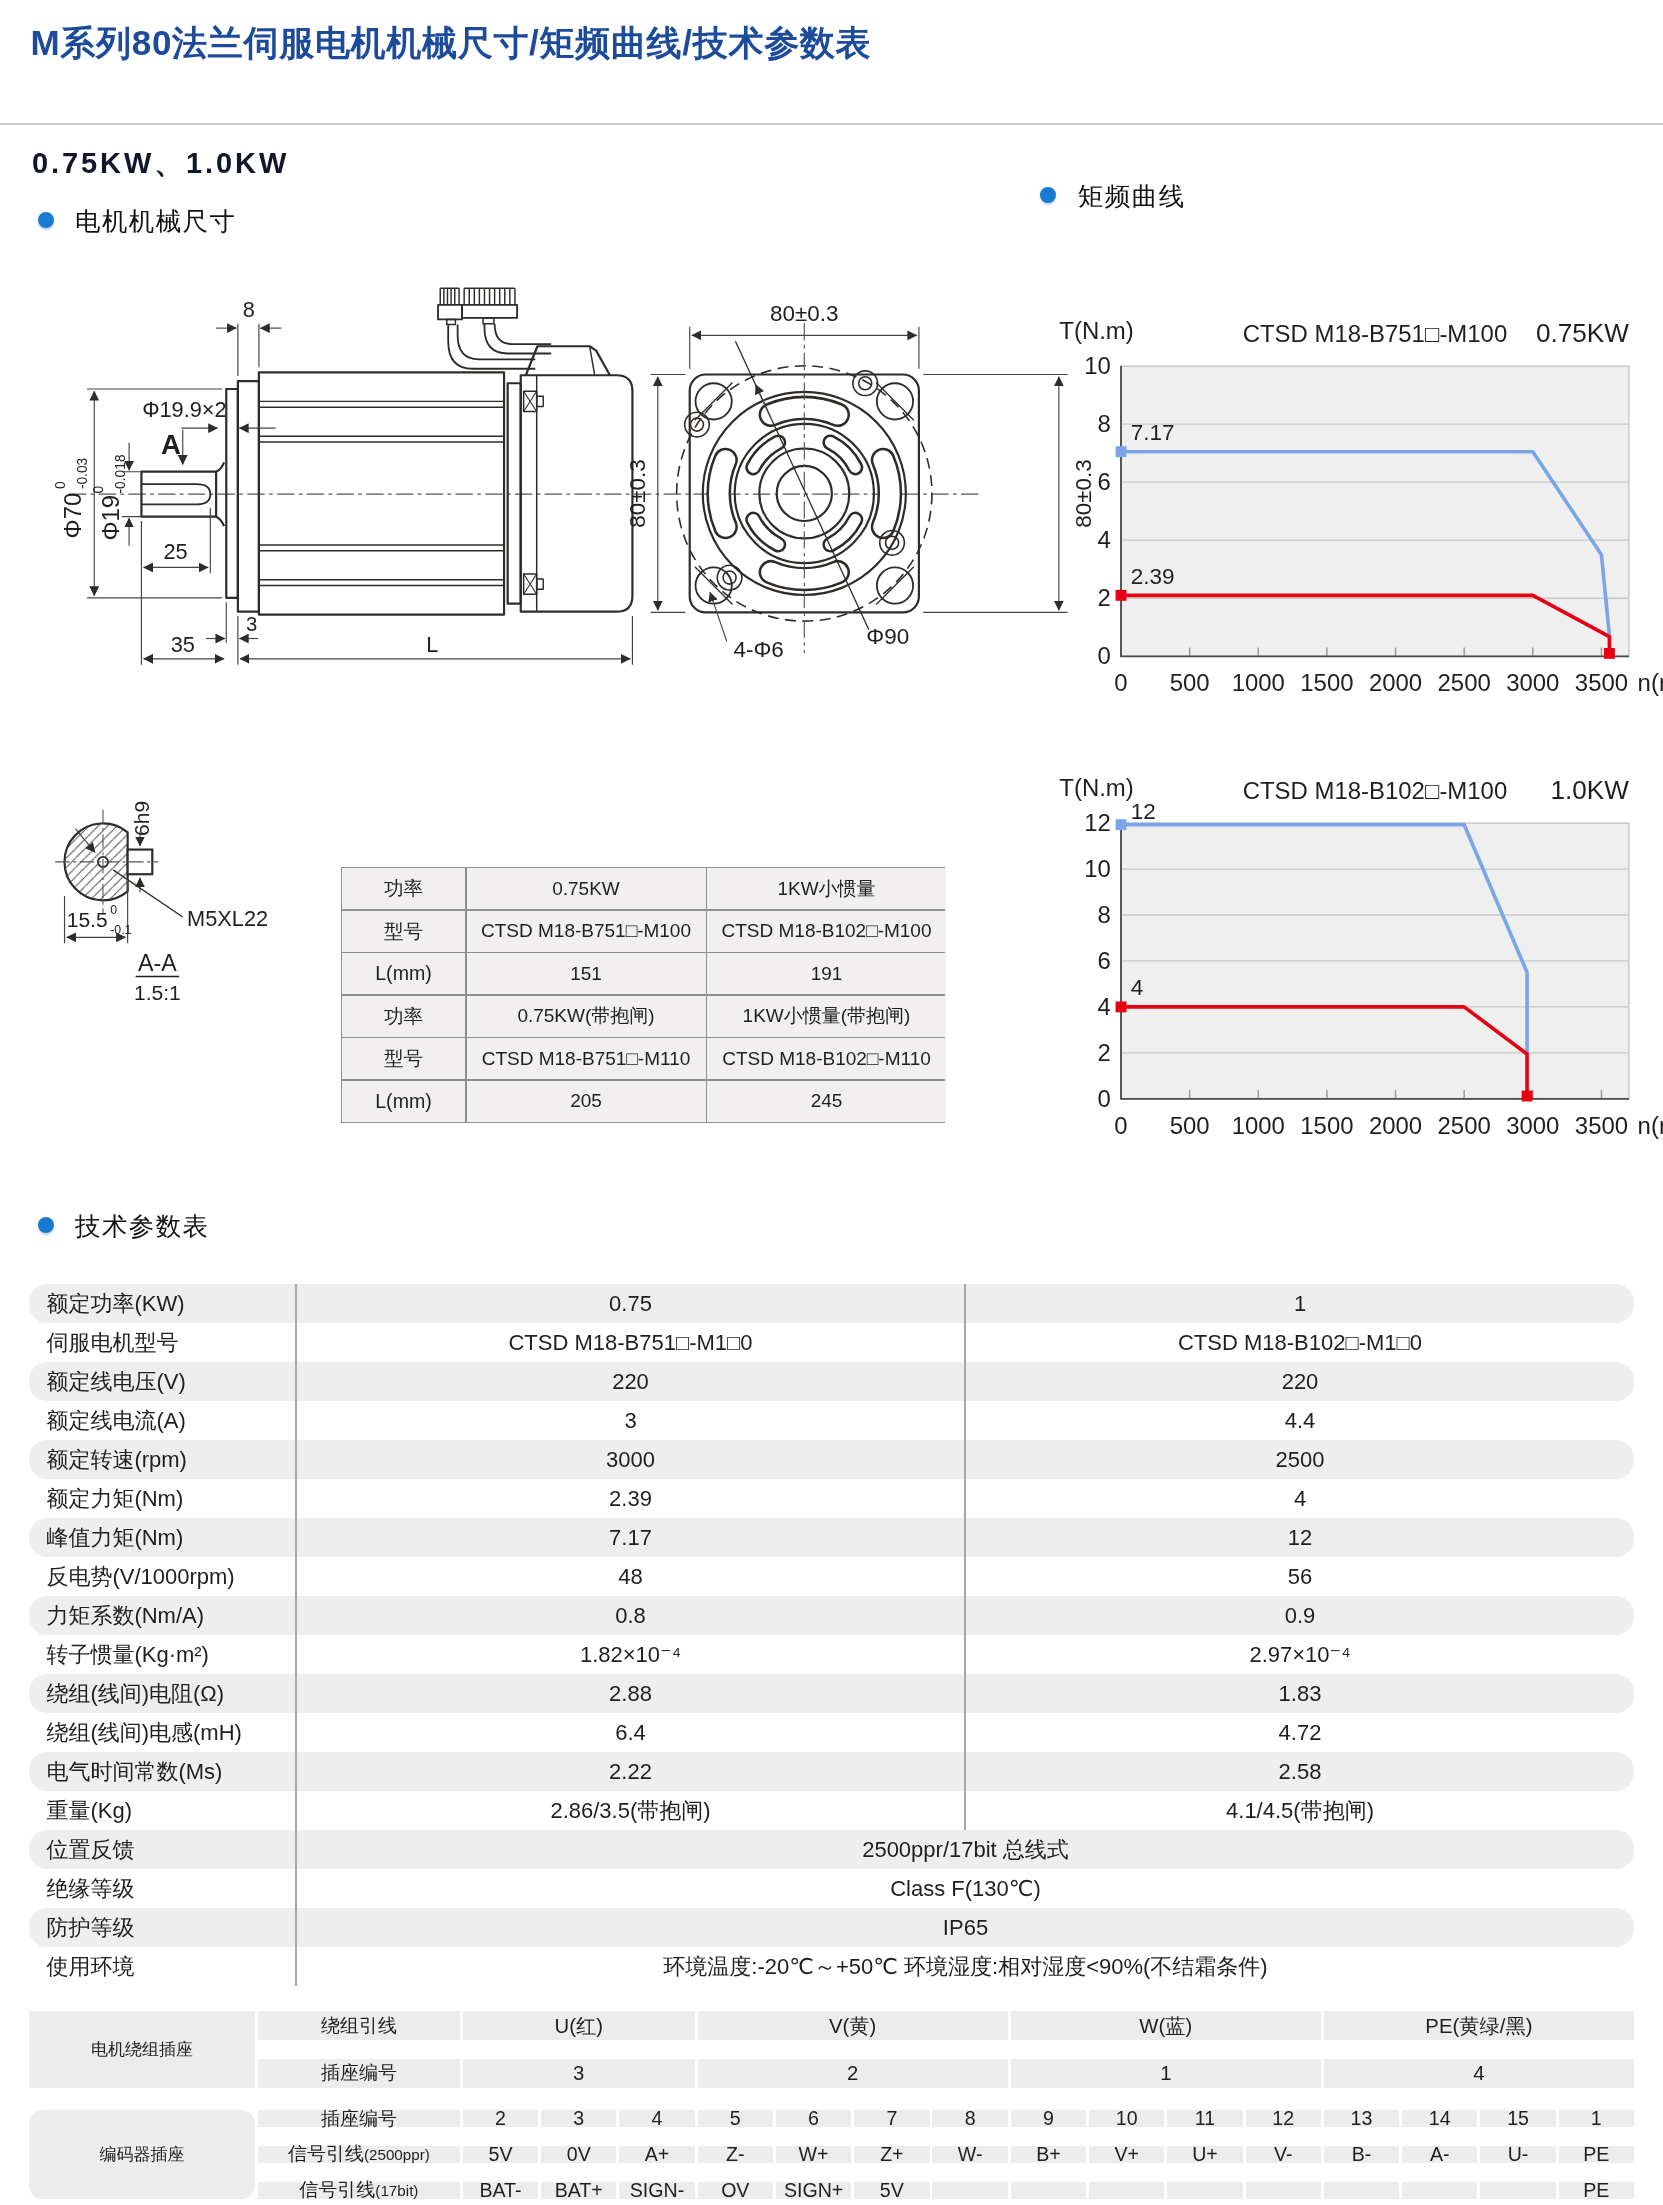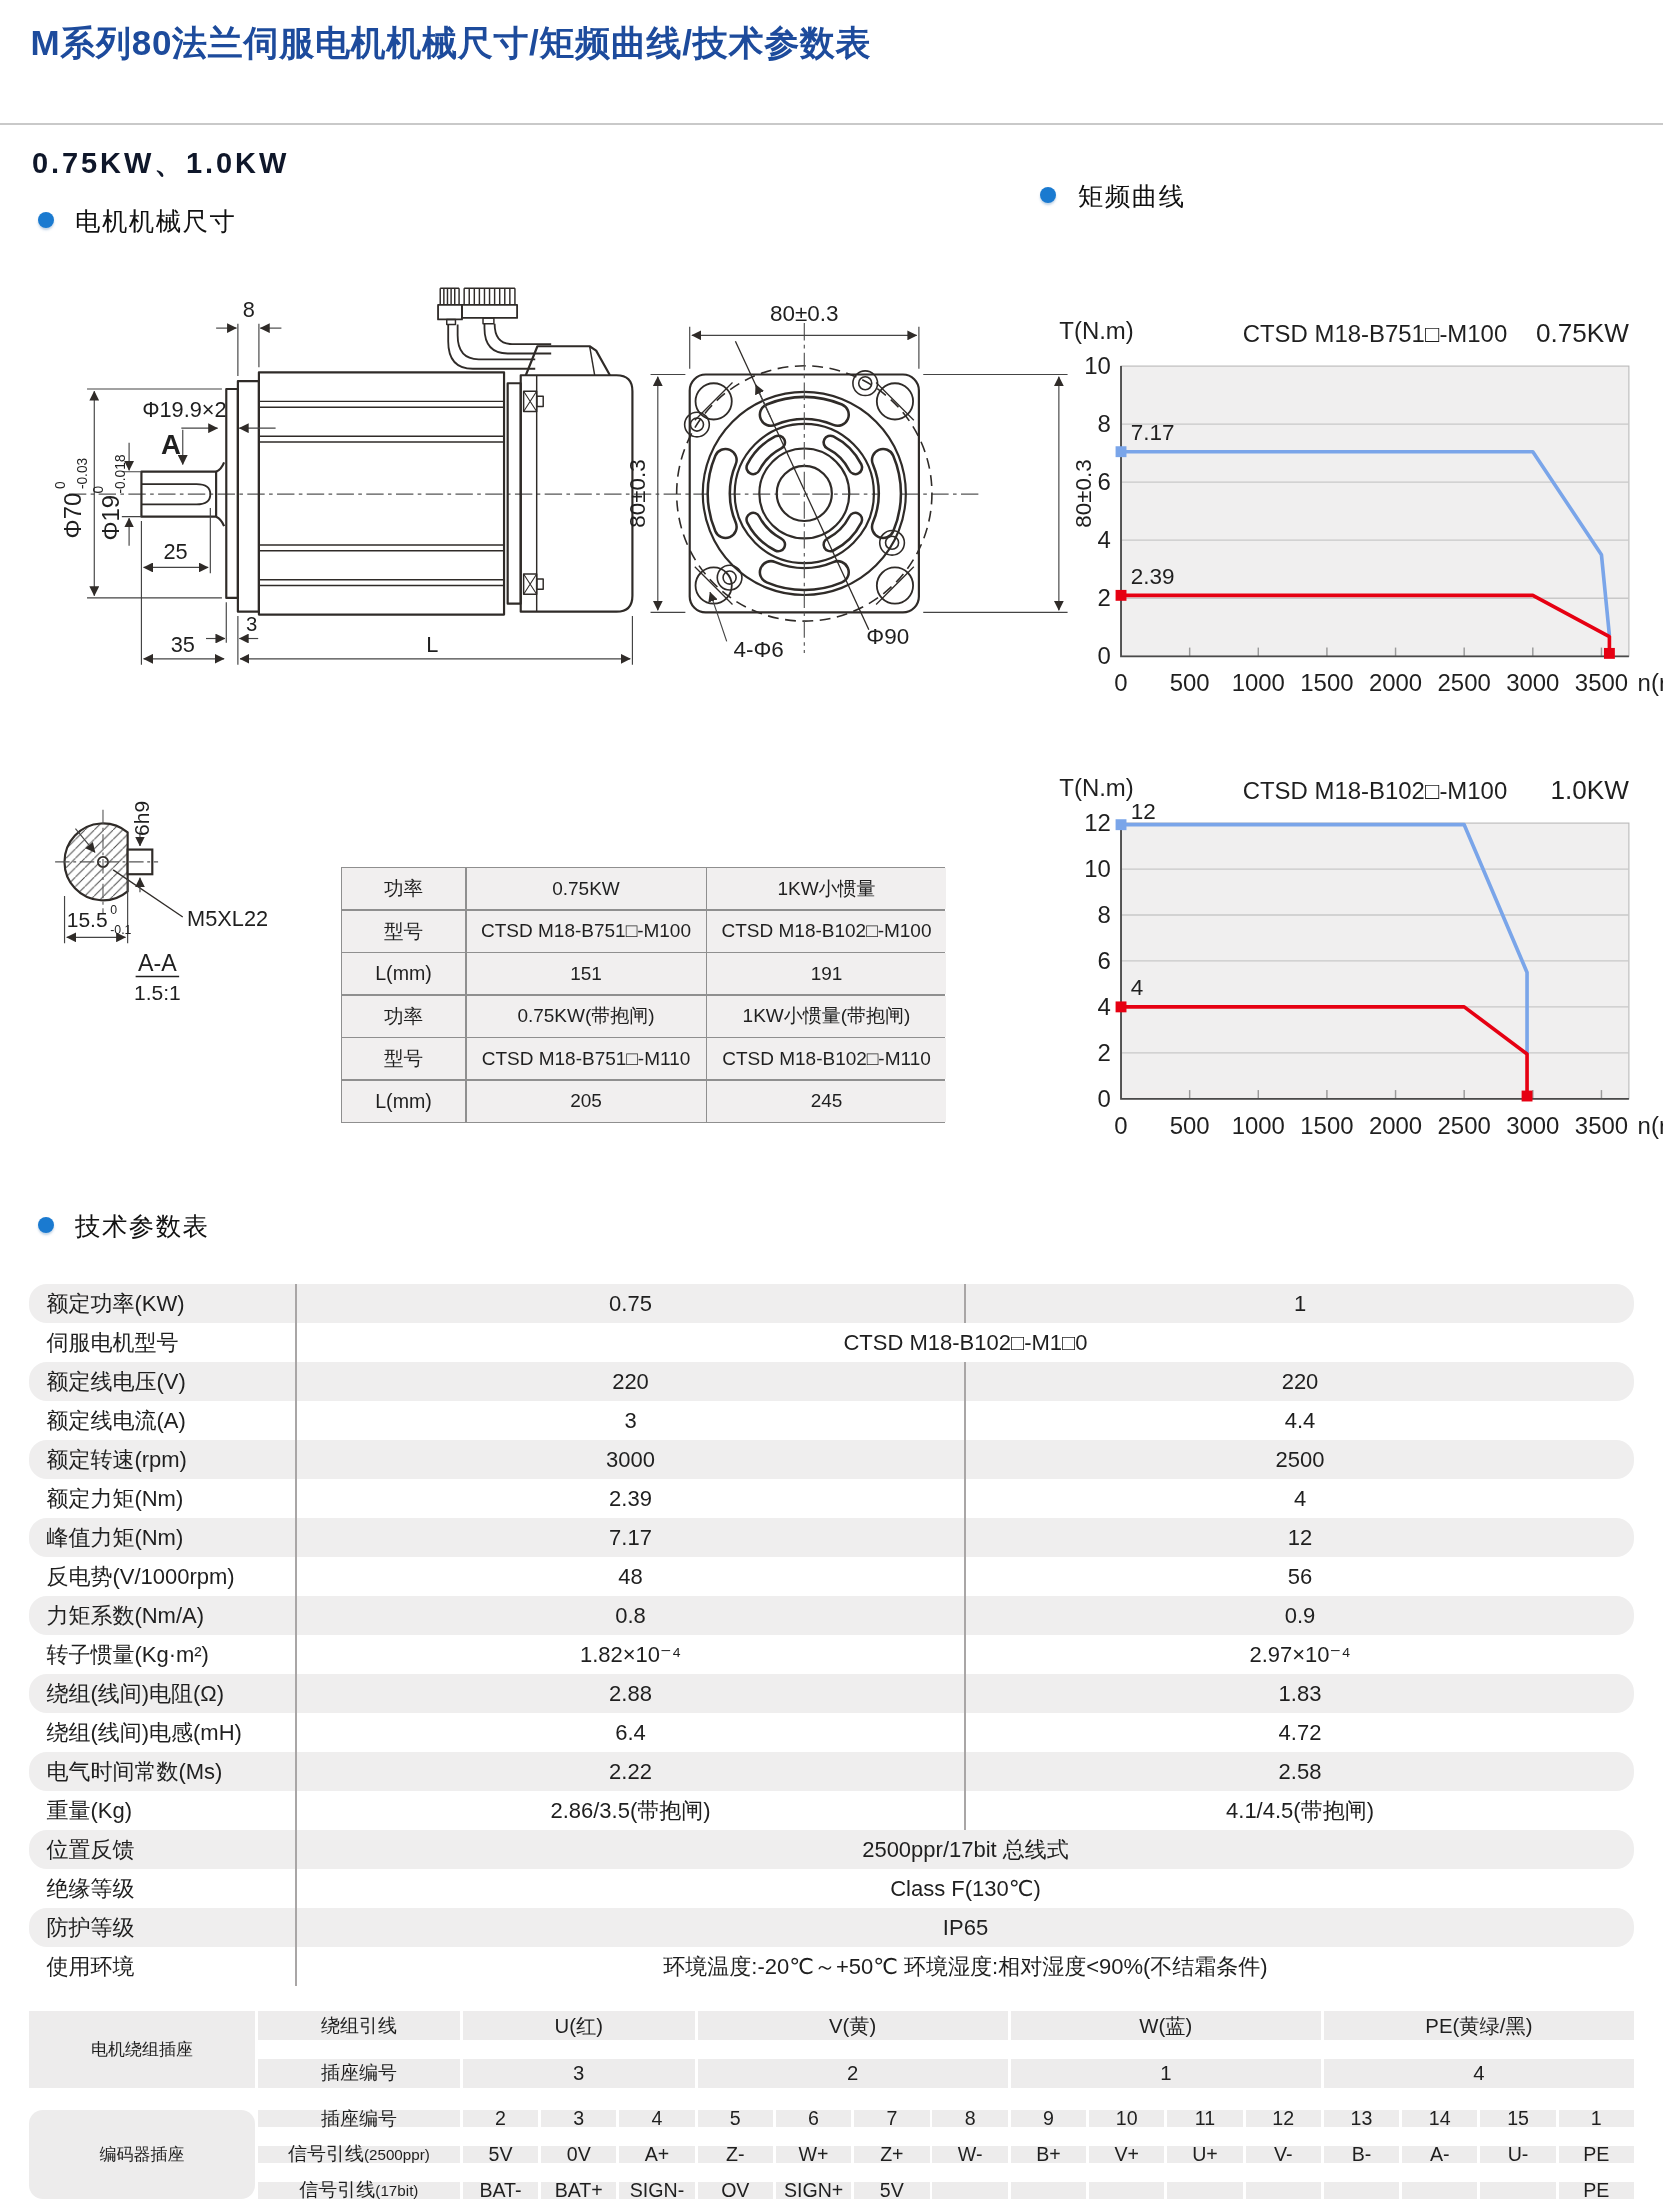--- a/index.html
+++ b/index.html
@@ -340,20 +340,21 @@
       </svg></div>
 
   <div class="abs params" id="params-table">
       <div class="prow">
         <div class="lab">额定功率(KW)</div>
         <div class="v1">0.75</div>
         <div class="v2">1</div>
       </div>
       <div class="prow">
         <div class="lab">伺服电机型号</div>
+        <div class="v1">CTSD M18-B751□-M1□0</div>
         <div class="v2">CTSD M18-B102□-M1□0</div>
       </div>
       <div class="prow">
         <div class="lab">额定线电压(V)</div>
         <div class="v1">220</div>
         <div class="v2">220</div>
       </div>
       <div class="prow">
         <div class="lab">额定线电流(A)</div>
         <div class="v1">3</div>

